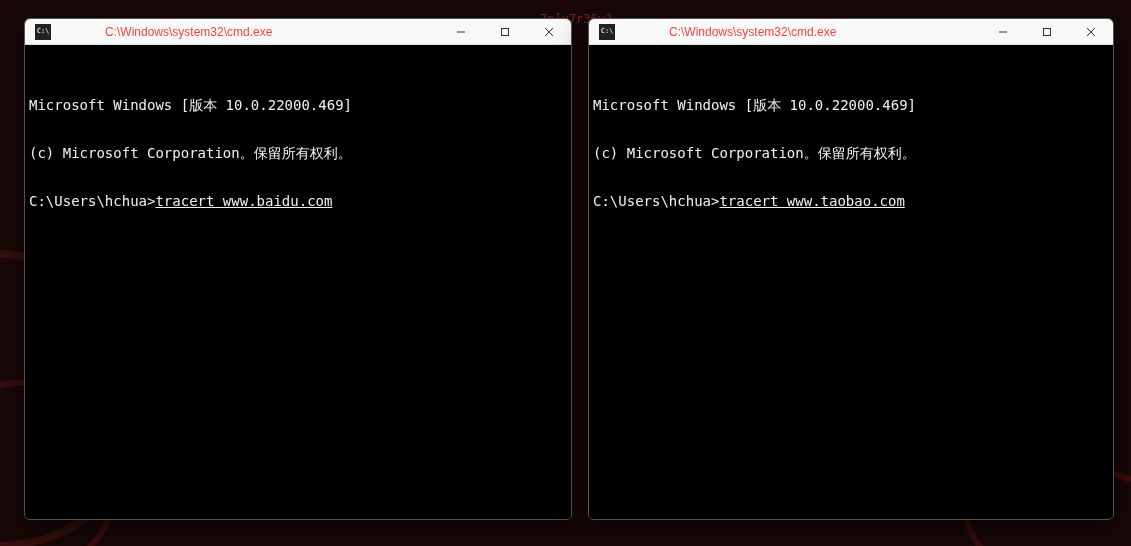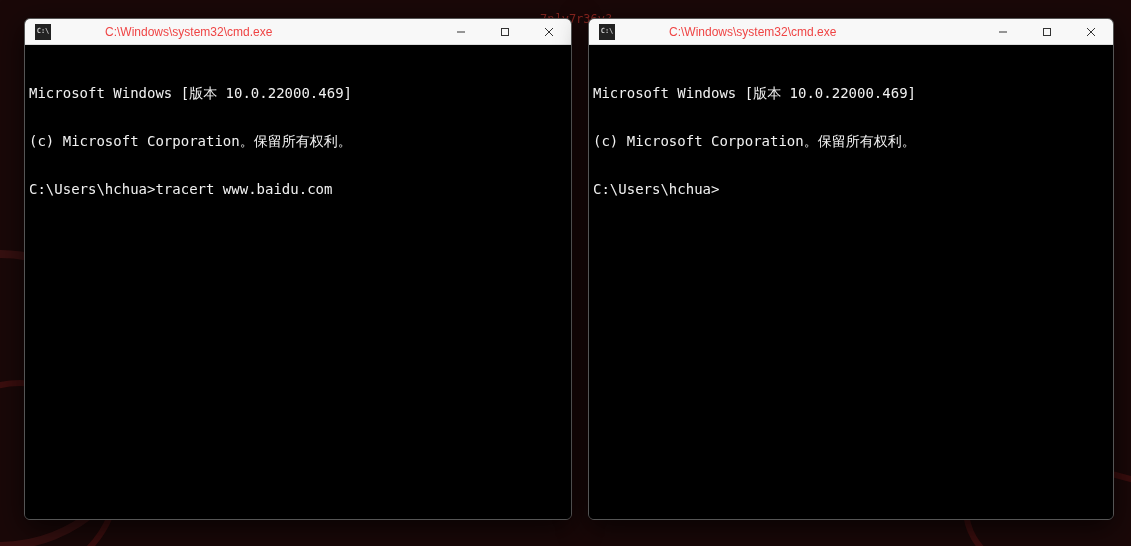--- a/index.html
+++ b/index.html
@@ -137,36 +137,37 @@
       position: absolute;
       top: 26px;
       left: 0;
       right: 0;
       bottom: 0;
       background: #000;
       color: #f1f1f1;
       font-family: 'NSimSun', 'SimSun', Consolas, monospace;
       font-size: 14px;
       line-height: 16px;
-      padding: 8px 4px 4px 4px;
+      padding: 20px 4px 4px 4px;
       overflow: hidden;
       white-space: pre;
     }
     .term-line {
       display: block;
       white-space: pre;
     }
     .prompt-line {
       display: flex;
     }
     .prompt-text {
       white-space: pre;
     }
     .cmd-text {
       white-space: pre;
+      text-decoration: underline;
     }
   </style>
 </head>
 <body>
 
 <div class="bg-shape-1"></div>
 <div class="bg-shape-2"></div>
 <div class="bg-shape-3"></div>
 <span class="bg-text-1"></span>
 <span class="bg-text-2">7n]v7r36v?</span>
@@ -227,16 +228,16 @@
             <line x1="1" y1="1" x2="9" y2="9" stroke="currentColor" stroke-width="1"></line>
             <line x1="9" y1="1" x2="1" y2="9" stroke="currentColor" stroke-width="1"></line>
           </svg>
       </div>
     </div>
   </div>
   <div class="terminal-body">
     <span class="term-line">Microsoft Windows [版本 10.0.22000.469]</span>
     <span class="term-line">(c) Microsoft Corporation。保留所有权利。</span>
     <div class="prompt-line">
-      <span class="prompt-text">C:\Users\hchua&gt;</span>
+      <span class="prompt-text">C:\Users\hchua&gt;</span><span class="cmd-text">tracert www.taobao.com</span>
     </div>
   </div>
 </div>
 
 </body></html>

